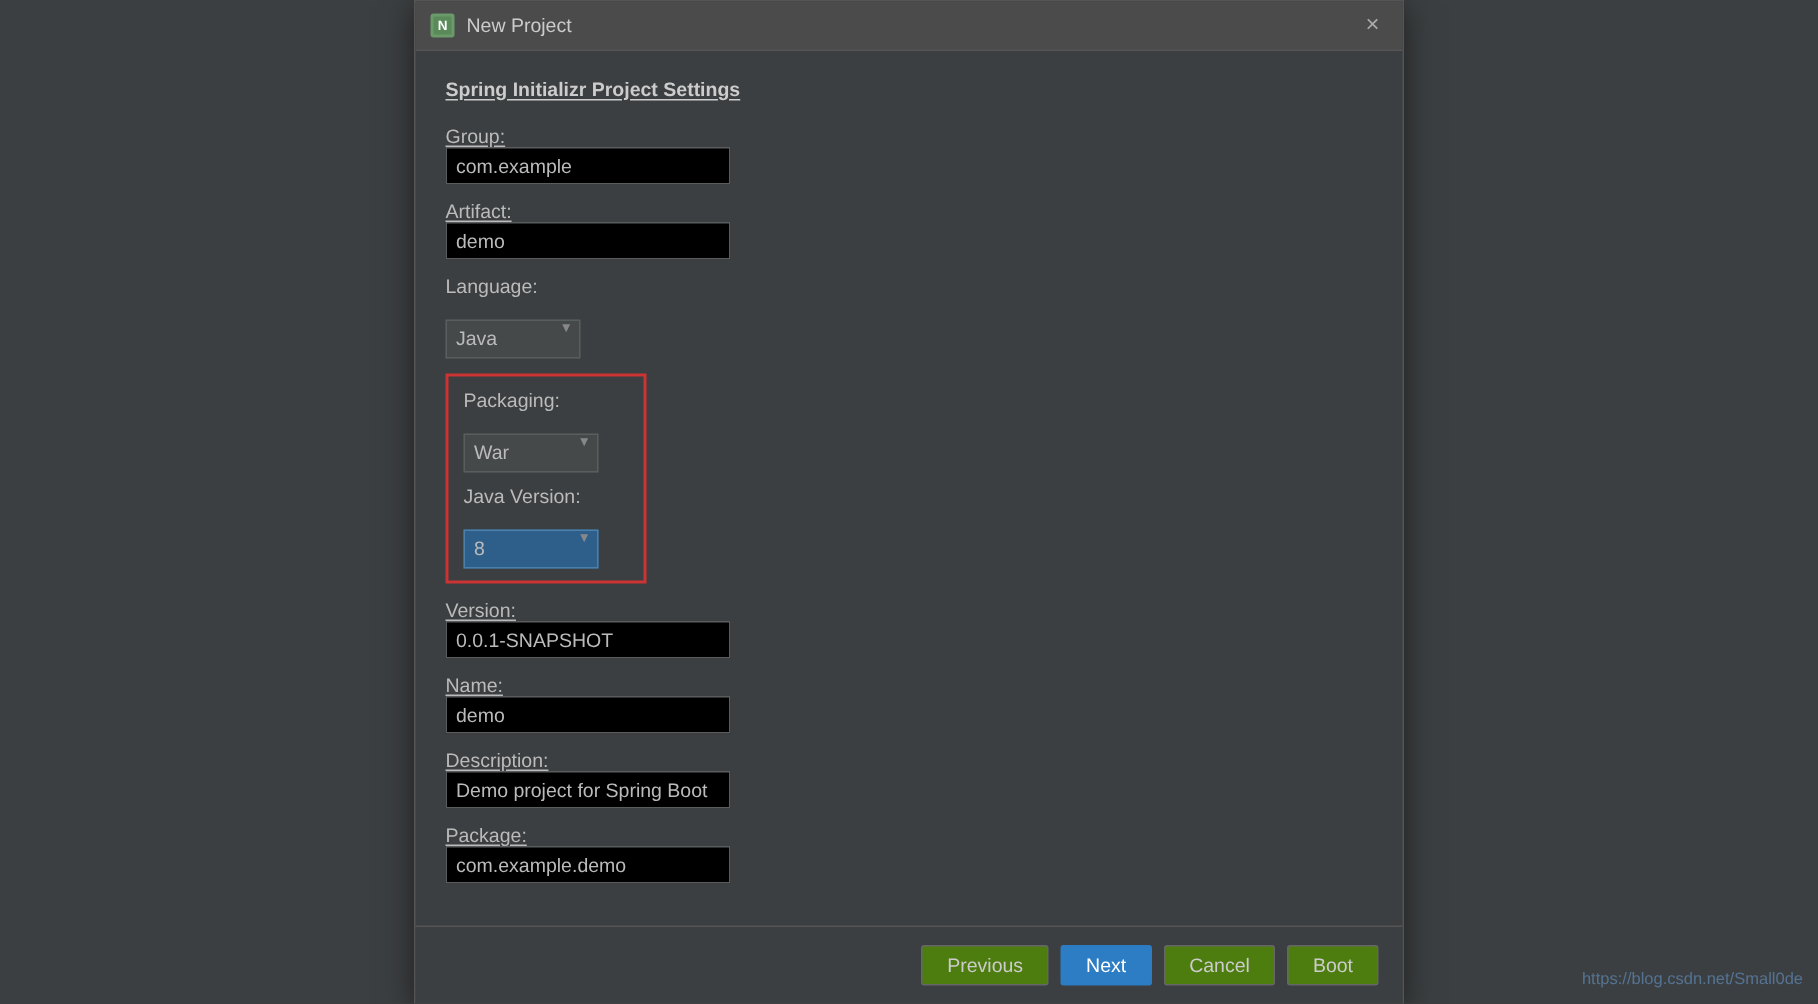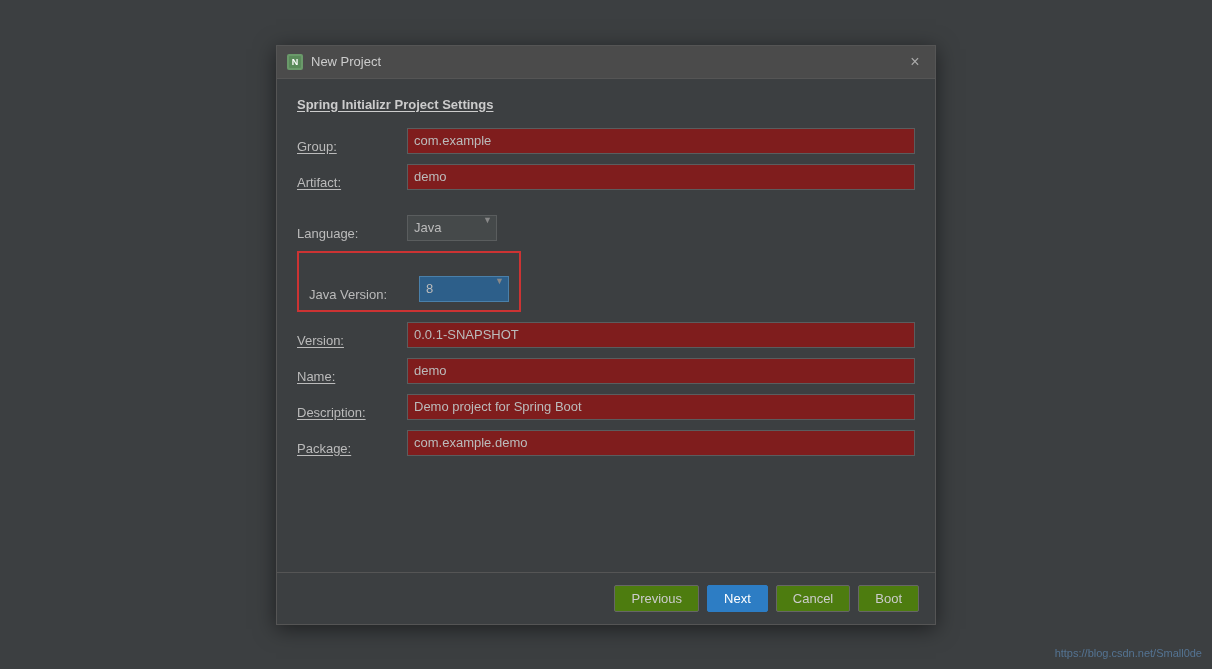--- a/index.html
+++ b/index.html
@@ -81,40 +81,41 @@
       font-size: 13px;
       font-weight: bold;
       color: #cccccc;
       margin-bottom: 16px;
       text-decoration: underline;
       text-underline-offset: 2px;
     }
 
     .form-row {
       display: flex;
-      align-items: flex-end;
+      align-items: flex-start;
       margin-bottom: 10px;
+      flex-direction: column;
     }
 
     .form-label {
       width: 110px;
       flex-shrink: 0;
       color: #bbbbbb;
       font-size: 13px;
     }
 
     .form-label.underlined {
       text-decoration: underline;
       text-underline-offset: 2px;
       cursor: pointer;
     }
 
     .form-input {
       flex: 1;
-      background: #7f1d1d;
+      background: #000000;
       border: 1px solid #5a5d5e;
       color: #bbbbbb;
       padding: 4px 6px;
       font-size: 13px;
       height: 26px;
       outline: none;
     }
 
     .form-select {
       background: #45494a;
@@ -236,20 +237,29 @@
           <option>Java</option>
           <option>Kotlin</option>
           <option>Groovy</option>
         </select>
       </div>
     </div>
 
     
     <div style="margin-left: 0; margin-bottom: 10px; display: inline-block; border: 2px solid #cc3333; padding: 8px 10px;">
       
+      <div class="form-row" style="margin-bottom: 8px;">
+        <label class="form-label">Packaging:</label>
+        <div class="select-wrapper select-small">
+          <select class="form-select">
+            <option>War</option>
+            <option>Jar</option>
+          </select>
+        </div>
+      </div>
 
       
       <div class="form-row" style="margin-bottom: 0;">
         <label class="form-label">Java Version:</label>
         <div class="select-wrapper select-small">
           <select class="form-select" style="background:#2d5f8a; border-color: #4a80aa;">
             <option>8</option>
             <option>11</option>
             <option>17</option>
           </select>

